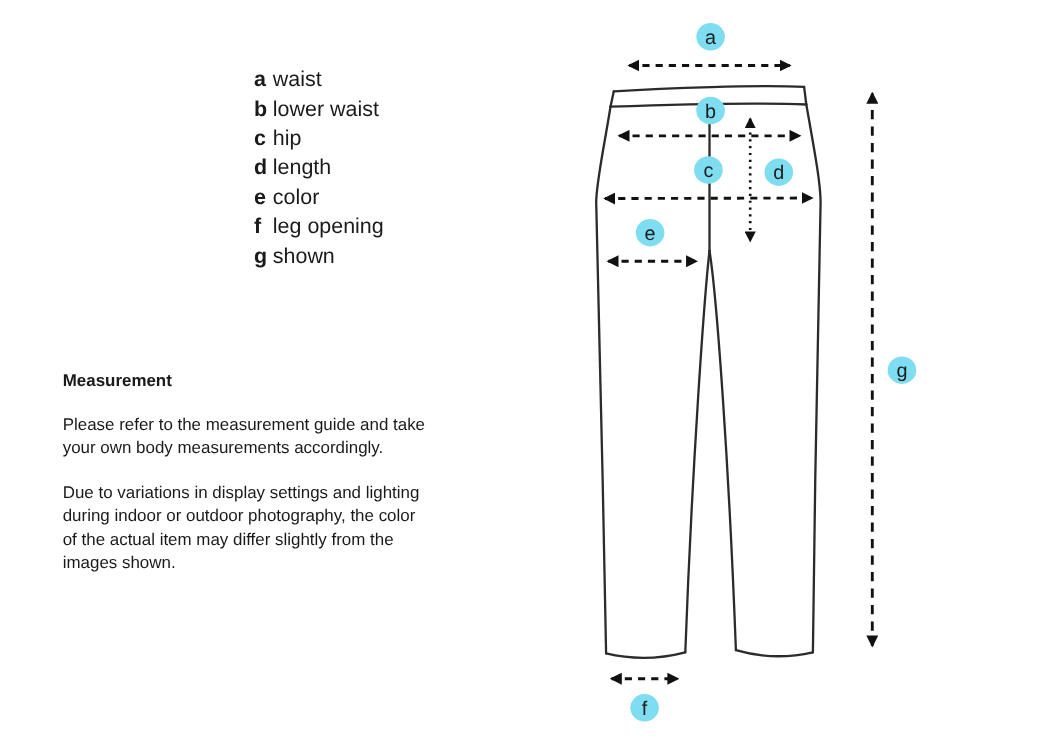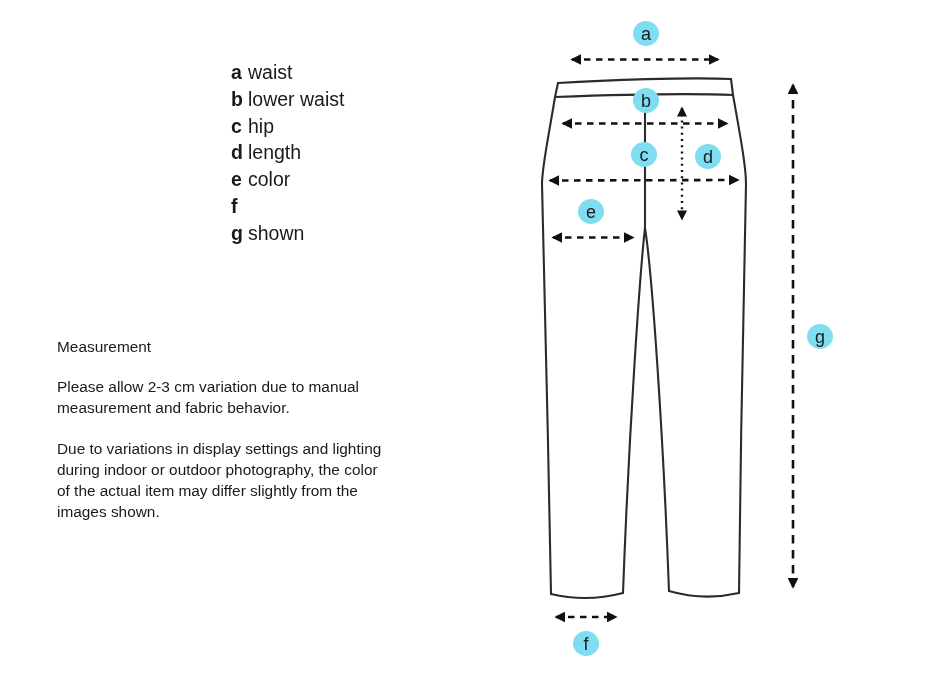--- a/index.html
+++ b/index.html
@@ -11,21 +11,21 @@
   .canvas{position:relative;width:944px;height:676px;overflow:hidden;background:#fff;}
 
   
   .legend{position:absolute;left:231px;top:59px;font-size:19.5px;line-height:26.8px;}
   .legend-row{display:flex;align-items:baseline;}
   .legend-letter{font-weight:700;min-width:17px;flex:none;}
   .legend-label{margin-left:0;}
 
   
   .notes{position:absolute;left:57px;top:337px;width:362px;font-size:15.4px;line-height:20.8px;}
-  .notes .h{font-weight:400;margin:0 0 19px 0;}
+  .notes .h{font-weight:700;margin:0 0 19px 0;}
   .notes .p{margin:0 0 21px 0;white-space:pre-line;}
   .notes .h2{margin-top:1px;}
 
   
   .diagram-svg{position:absolute;left:0;top:0;width:944px;height:676px;pointer-events:none;}
   .badge{
     position:absolute;width:26px;height:25px;border-radius:50%;
     background:#7eddf0;color:#1c1c1c;font-size:18px;
     display:flex;align-items:center;justify-content:center;line-height:1;
   }
@@ -58,31 +58,32 @@
     <div class="legend-row">
       <span class="legend-letter">d</span>
       <span class="legend-label">length</span>
     </div>
     <div class="legend-row">
       <span class="legend-letter">e</span>
       <span class="legend-label">color</span>
     </div>
     <div class="legend-row">
       <span class="legend-letter">f</span>
+      <span class="legend-label">leg opening</span>
     </div>
     <div class="legend-row">
       <span class="legend-letter">g</span>
       <span class="legend-label">shown</span>
     </div>
   </div>
 
   <div class="notes">
     <div class="h">Measurement</div>
-    <div class="p">Please allow 2-3 cm variation due to manual
-measurement and fabric behavior.</div>
+    <div class="p">Please refer to the measurement guide and take
+your own body measurements accordingly.</div>
     <div class="p">Due to variations in display settings and lighting
 during indoor or outdoor photography, the color
 of the actual item may differ slightly from the
 images shown.</div>
   </div>
 
   <svg class="diagram-svg" viewBox="0 0 944 676" xmlns="http://www.w3.org/2000/svg">
     <defs>
       <marker id="arw" viewBox="0 0 10 10" refX="8.5" refY="5" markerWidth="4.2" markerHeight="4.2" orient="auto-start-reverse">
         <path d="M0 0 L10 5 L0 10 z" fill="#111"></path>

